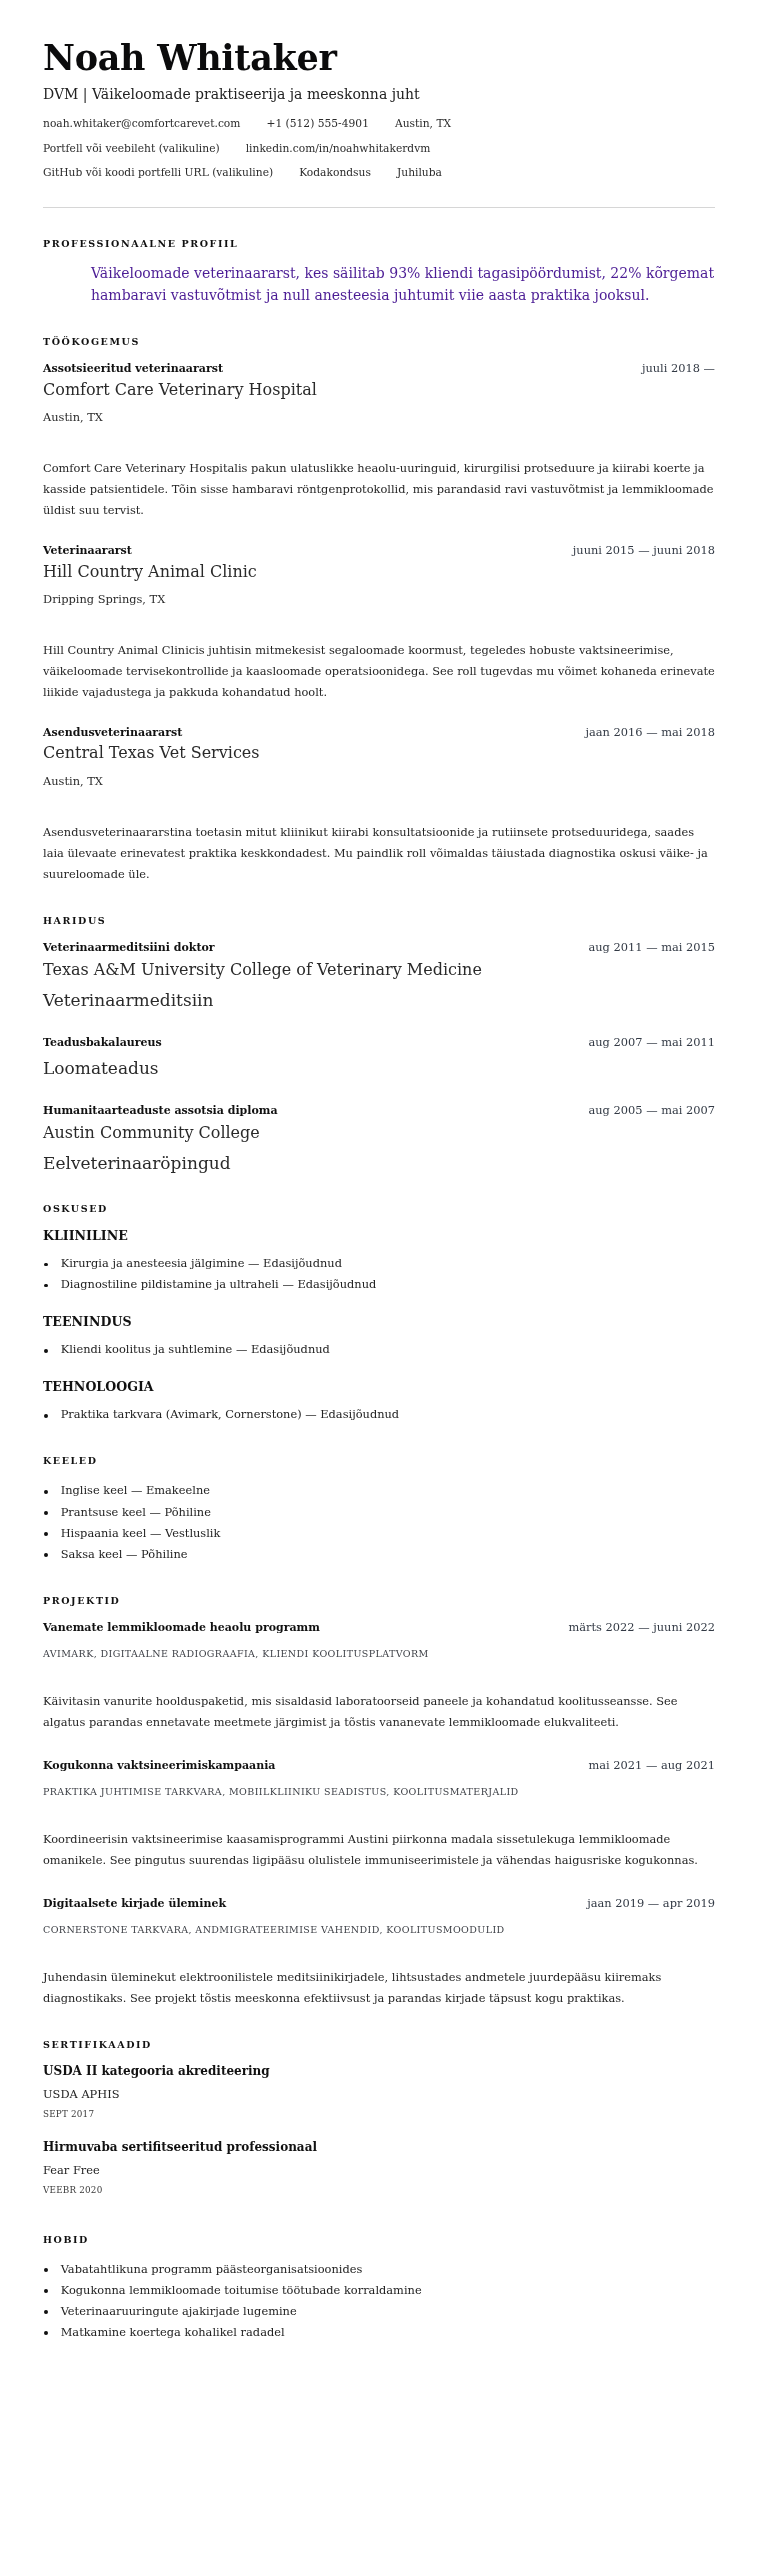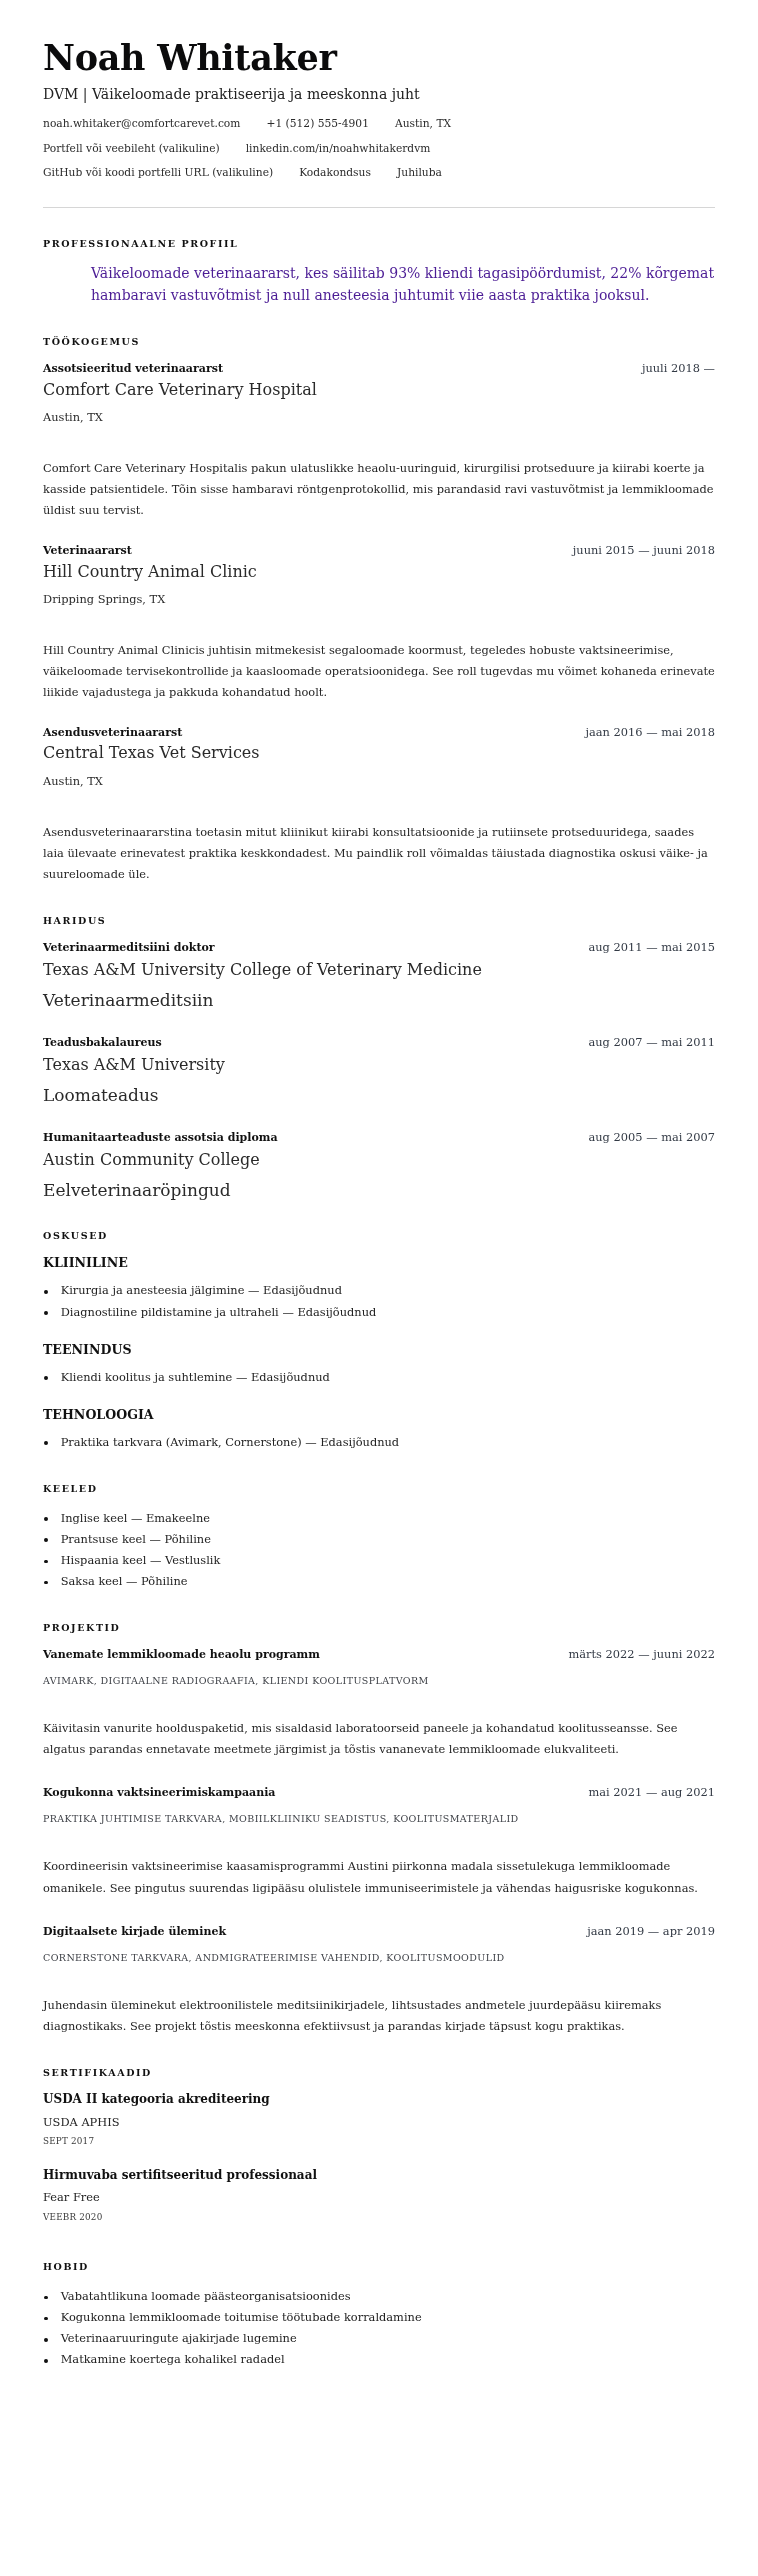--- a/index.html
+++ b/index.html
@@ -132,21 +132,20 @@
       </div>
       <div class="entry-org">Texas A&amp;M University College of Veterinary Medicine</div>
       <div class="entry-field">Veterinaarmeditsiin</div>
     </div>
 
     <div class="edu-entry">
       <div class="entry-head">
         <span class="entry-title">Teadusbakalaureus</span>
         <span class="entry-date">aug 2007 — mai 2011</span>
       </div>
-      <div class="entry-org">Texas A&amp;M University</div>
       <div class="entry-field">Loomateadus</div>
     </div>
 
     <div class="edu-entry" style="margin-bottom:0">
       <div class="entry-head">
         <span class="entry-title">Humanitaarteaduste assotsia diploma</span>
         <span class="entry-date">aug 2005 — mai 2007</span>
       </div>
       <div class="entry-org">Austin Community College</div>
       <div class="entry-field">Eelveterinaaröpingud</div>
@@ -232,21 +231,21 @@
     <div class="cert" style="margin-bottom:0">
       <div class="cert-title">Hirmuvaba sertifitseeritud professionaal</div>
       <div class="cert-issuer">Fear Free</div>
       <div class="cert-date">VEEBR 2020</div>
     </div>
   </section>
 
   <section class="section" style="margin-top:39px">
     <h2 class="section-title">Hobid</h2>
     <ul class="bullets">
-      <li>Vabatahtlikuna loomade päästeorganisatsioonides</li>
+      <li>Vabatahtlikuna programm päästeorganisatsioonides</li>
       <li>Kogukonna lemmikloomade toitumise töötubade korraldamine</li>
       <li>Veterinaaruuringute ajakirjade lugemine</li>
       <li>Matkamine koertega kohalikel radadel</li>
     </ul>
   </section>
 
 </div>
 
 
 </body></html>

